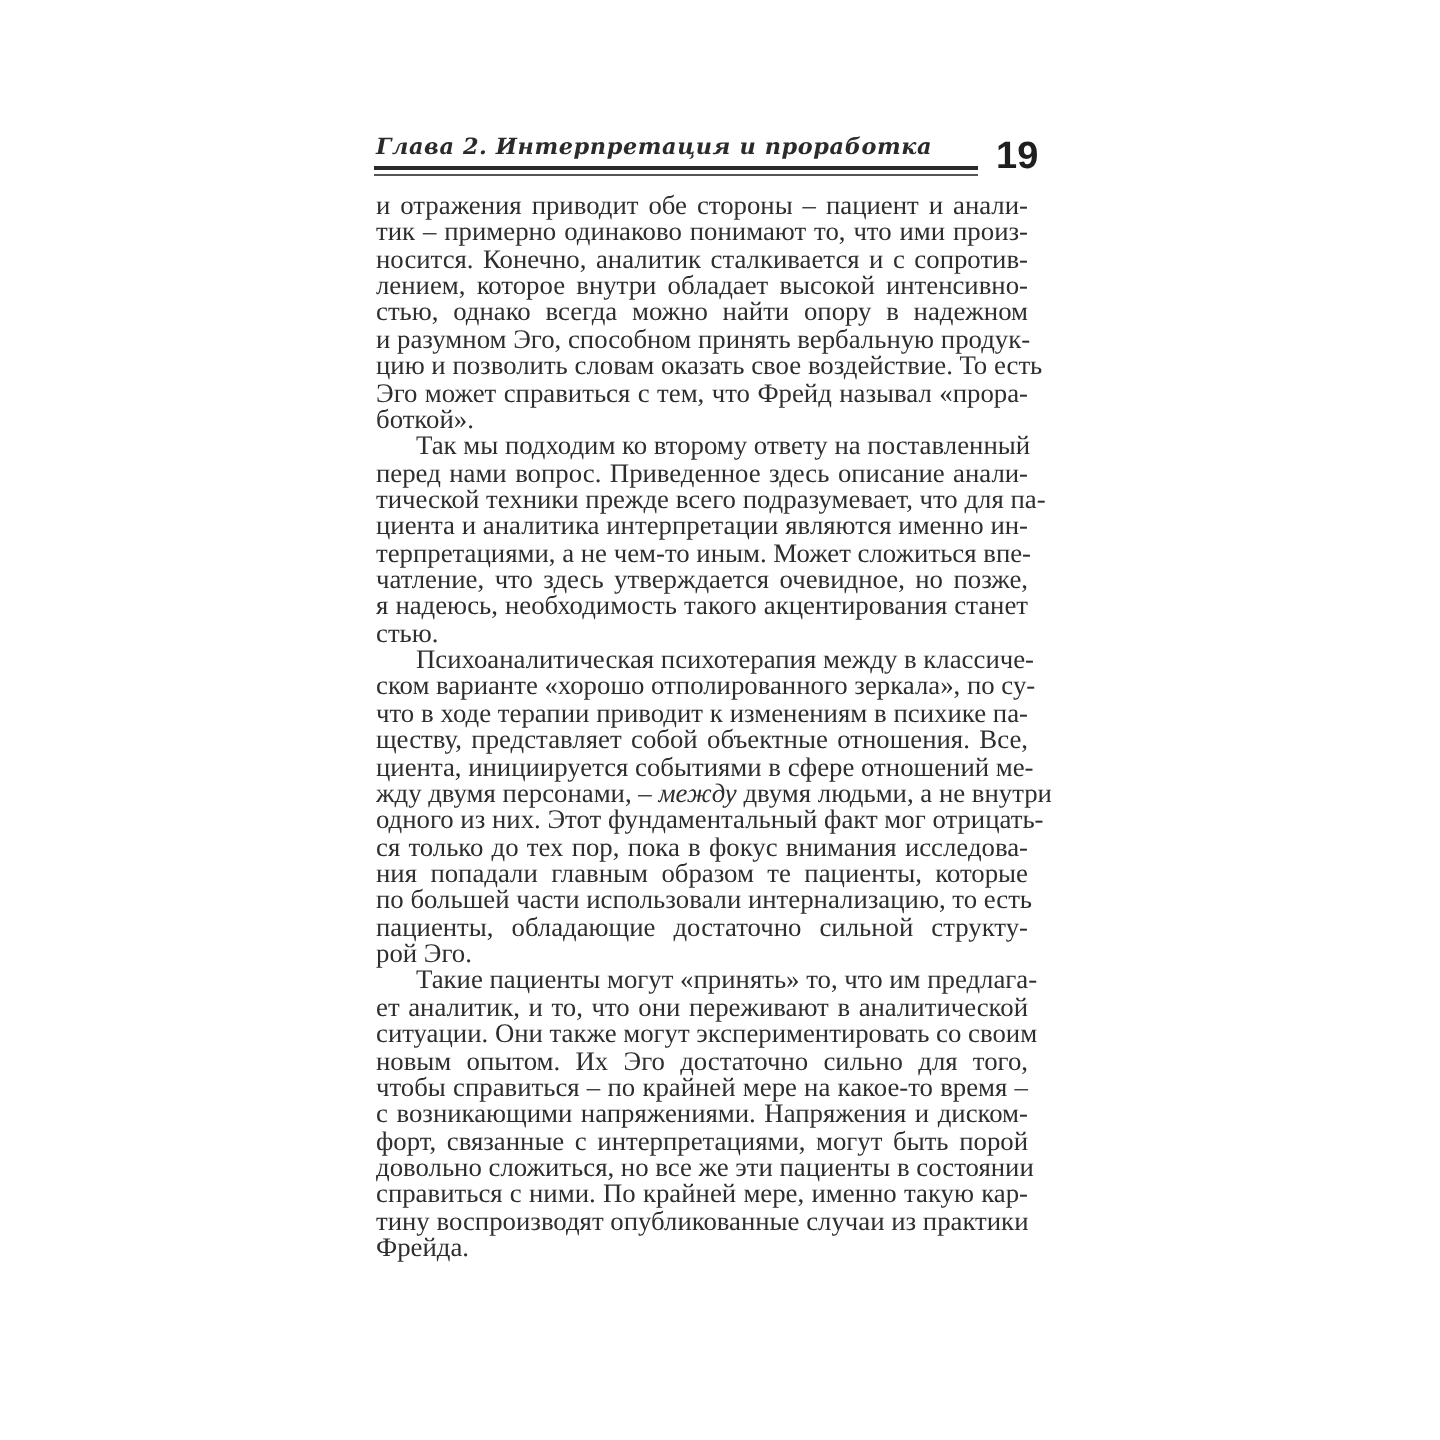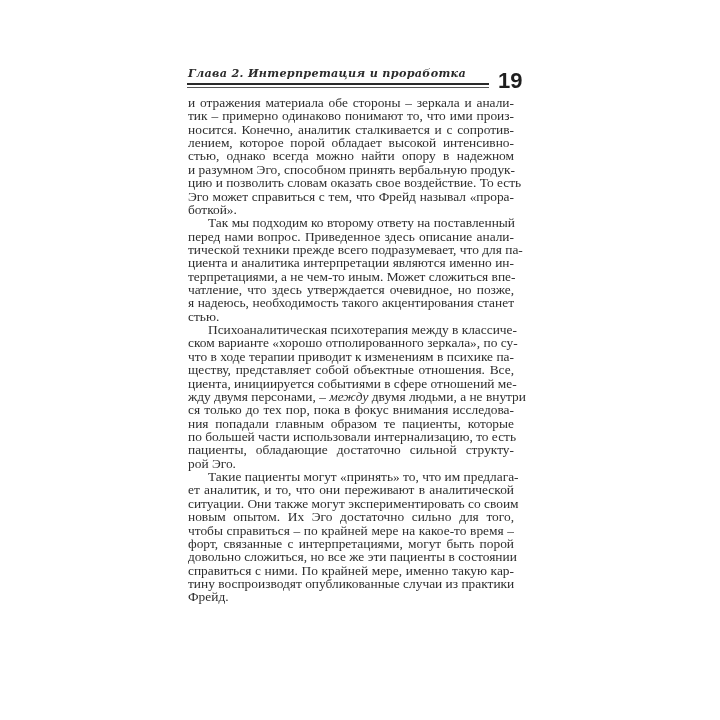--- a/index.html
+++ b/index.html
@@ -9,21 +9,21 @@
     position: absolute; left: 188px; top: 66px; width: 300px;
     font-family: "DejaVu Serif", "Liberation Serif", serif;
     font-style: italic; font-weight: bold; font-size: 11.2px; color: #2b2b2b;
     letter-spacing: 0.3px; white-space: nowrap;
   }
   .rule-thick { position: absolute; left: 187px; top: 83px; width: 302px; height: 2px; background: #2a2a2a; }
   .rule-thin { position: absolute; left: 187px; top: 87px; width: 302px; height: 1px; background: #555555; }
   .page-number {
     position: absolute; left: 498px; top: 68px;
     font-family: "Liberation Sans", "DejaVu Sans", sans-serif;
-    font-weight: bold; font-size: 22px; color: #1f1f1f;
+    font-weight: bold; font-size: 19px; color: #1f1f1f;
   }
   .body-text {
     position: absolute; left: 188px; top: 96px; width: 326px;
     font-family: "Liberation Serif", "DejaVu Serif", serif;
     font-size: 13.4px; color: #2e2e2e;
   }
   .line {
     display: block; height: 13.36px; line-height: 13.36px;
     text-align: justify; text-align-last: justify; white-space: nowrap;
     overflow: visible;
@@ -37,24 +37,24 @@
 
 <div class="page">
   <div class="running-head">Глава 2. Интерпретация и проработка</div>
   <div class="rule-thick"></div>
   <div class="rule-thin"></div>
   <div class="page-number">19</div>
 
   <div class="body-text" id="body-text">
 
     <div class="paragraph">
-      <span class="line">и отражения материала обе стороны – зеркала и анали-</span>
+      <span class="line">и отражения приводит обе стороны – пациент и анали-</span>
       <span class="line">тик – примерно одинаково понимают то, что ими произ-</span>
       <span class="line">носится. Конечно, аналитик сталкивается и с сопротив-</span>
-      <span class="line">лением, которое порой обладает высокой интенсивно-</span>
+      <span class="line">лением, которое внутри обладает высокой интенсивно-</span>
       <span class="line">стью, однако всегда можно найти опору в надежном</span>
       <span class="line">и разумном Эго, способном принять вербальную продук-</span>
       <span class="line">цию и позволить словам оказать свое воздействие. То есть</span>
       <span class="line">Эго может справиться с тем, что Фрейд называл «прора-</span>
       <span class="line last">боткой».</span>
     </div>
 
     <div class="paragraph">
       <span class="line indent">Так мы подходим ко второму ответу на поставленный</span>
       <span class="line">перед нами вопрос. Приведенное здесь описание анали-</span>
@@ -66,33 +66,35 @@
       <span class="line last">стью.</span>
     </div>
 
     <div class="paragraph">
       <span class="line indent">Психоаналитическая психотерапия между в классиче-</span>
       <span class="line">ском варианте «хорошо отполированного зеркала», по су-</span>
       <span class="line">что в ходе терапии приводит к изменениям в психике па-</span>
       <span class="line">ществу, представляет собой объектные отношения. Все,</span>
       <span class="line">циента, инициируется событиями в сфере отношений ме-</span>
       <span class="line"><span>жду двумя персонами, – </span><em>между</em><span> двумя людьми, а не внутри</span></span>
+      <span class="line">одного из них. Этот фундаментальный факт мог отрицать-</span>
       <span class="line">ся только до тех пор, пока в фокус внимания исследова-</span>
       <span class="line">ния попадали главным образом те пациенты, которые</span>
       <span class="line">по большей части использовали интернализацию, то есть</span>
       <span class="line">пациенты, обладающие достаточно сильной структу-</span>
       <span class="line last">рой Эго.</span>
     </div>
 
     <div class="paragraph">
       <span class="line indent">Такие пациенты могут «принять» то, что им предлага-</span>
       <span class="line">ет аналитик, и то, что они переживают в аналитической</span>
       <span class="line">ситуации. Они также могут экспериментировать со своим</span>
       <span class="line">новым опытом. Их Эго достаточно сильно для того,</span>
       <span class="line">чтобы справиться – по крайней мере на какое-то время –</span>
+      <span class="line">с возникающими напряжениями. Напряжения и диском-</span>
       <span class="line">форт, связанные с интерпретациями, могут быть порой</span>
       <span class="line">довольно сложиться, но все же эти пациенты в состоянии</span>
       <span class="line">справиться с ними. По крайней мере, именно такую кар-</span>
       <span class="line">тину воспроизводят опубликованные случаи из практики</span>
-      <span class="line last">Фрейд.</span>
+      <span class="line last">Фрейда.</span>
     </div>
   </div>
 </div>
 
 </body></html>

